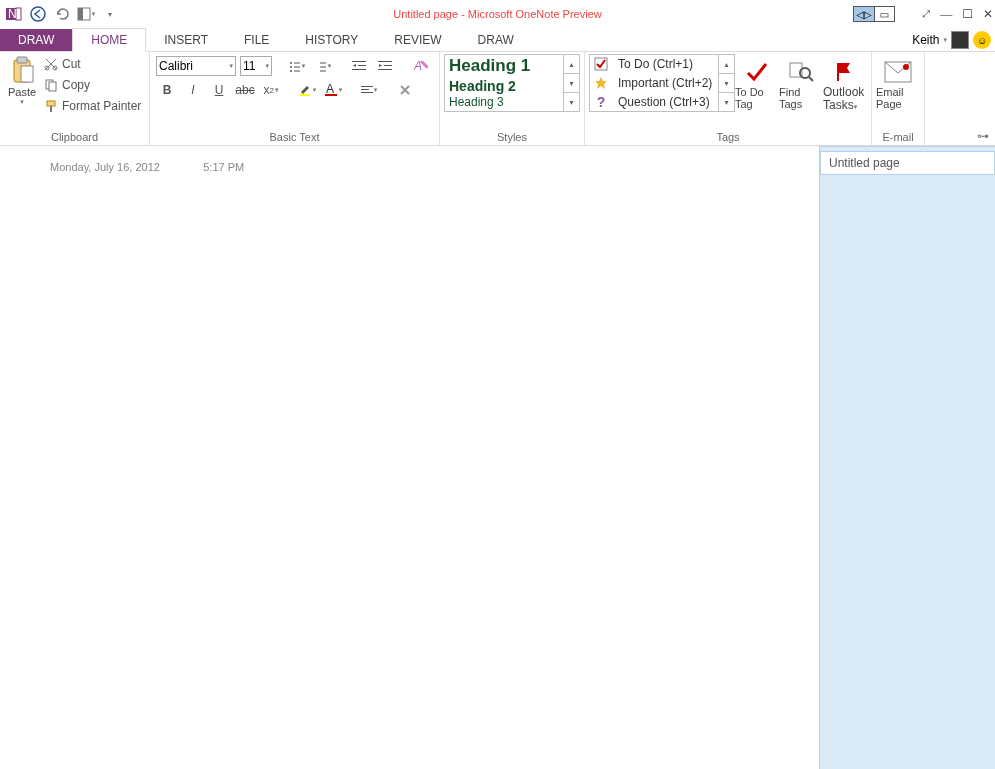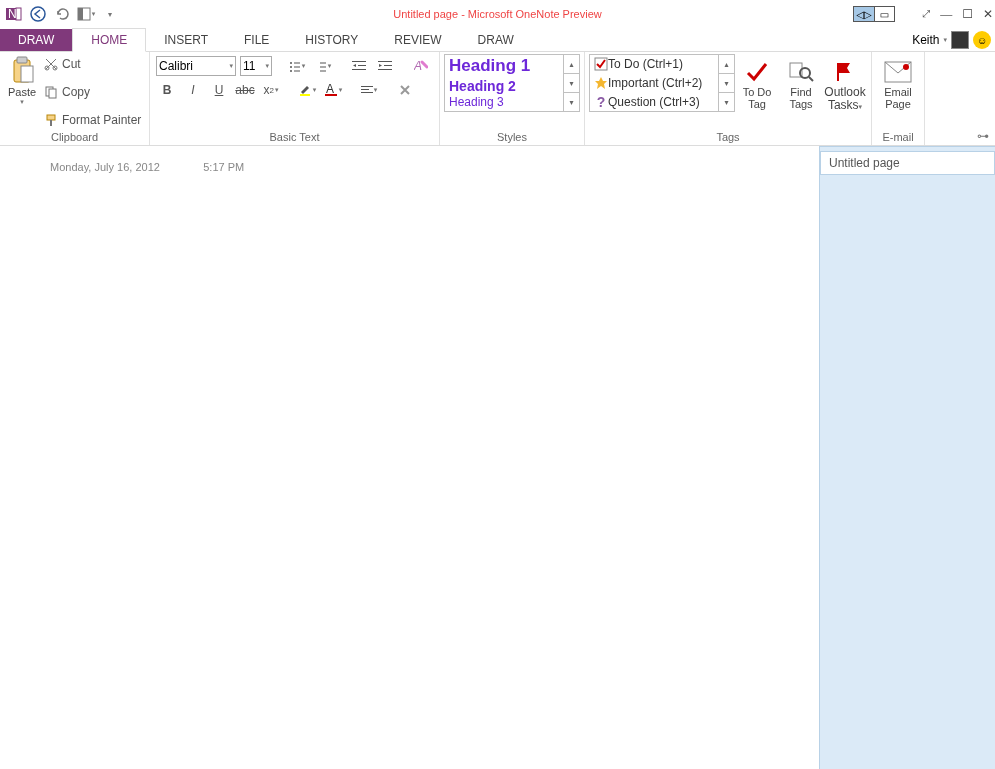--- a/index.html
+++ b/index.html
@@ -28,48 +28,48 @@
 
 .ribbon { height: 94px; border-bottom: 1px solid #dcdcdc; display: flex; position:relative; background:#fff; }
 .group { border-right: 1px solid #e1e1e1; display: flex; flex-direction: column; padding: 2px 4px 0 4px; }
 .group-label { text-align: center; font-size: 11px; color: #666; padding: 2px 0 2px 0; }
 .group-body { flex: 1; display: flex; }
 
 
 .clipboard .group-body { gap: 2px; }
 .paste { display: flex; flex-direction: column; align-items: center; width: 36px; padding-top: 2px; }
 .paste .bigicon { width: 28px; height: 30px; }
-.clip-right { display: flex; flex-direction: column; gap: 12px; padding-top:2px; }
+.clip-right { display: flex; flex-direction: column; gap: 5px; padding-top:2px; }
 .clip-right div { display: flex; align-items: center; gap: 4px; color: #555; padding:1px 2px; }
 
 
 .basictext .group-body { flex-direction: column; gap: 4px; padding: 2px; }
 .row { display: flex; gap: 4px; align-items: center; }
 .fontname { width: 80px; height: 20px; border: 1px solid #ababab; font-size: 11px; padding: 1px 2px; display:flex; align-items:center; justify-content:space-between; }
 .fontsize { width: 32px; height: 20px; border: 1px solid #ababab; font-size: 11px; padding: 1px 2px; display:flex; align-items:center; justify-content:space-between; }
 .btn { width: 22px; height: 20px; display: flex; align-items: center; justify-content: center; color: #555; }
 .btn.with-arrow::after { content: "▾"; font-size: 7px; margin-left: 1px; color:#777; }
 
 
-.stylesbox { border: 1px solid #c0c0c0; width: 120px; height: 58px; font-family: Cambria, serif; color: #6d28d9; }
+.stylesbox { border: 1px solid #c0c0c0; width: 120px; height: 58px; font-family: Cambria, serif; color: #14532d; }
 .stylesbox div { padding: 0 4px; line-height: 1.3; }
 .styles-scroll { display:flex; flex-direction:column; width:16px; border:1px solid #c0c0c0; border-left:none; height:58px; }
 .styles-scroll div { flex:1; display:flex; align-items:center; justify-content:center; font-size:8px; color:#666; border-bottom:1px solid #c0c0c0; }
 .styles-scroll div:last-child { border-bottom:none; }
 
 
 .tagsbox { border: 1px solid #c0c0c0; width: 130px; height: 58px; display:flex; flex-direction:column; }
-.tagsbox div { flex:1; display:flex; align-items:center; gap:0; padding:0 4px; color:#333; }
+.tagsbox div { flex:1; display:flex; align-items:center; gap:10px; padding:0 4px; color:#333; }
 .tags-scroll { display:flex; flex-direction:column; width:16px; border:1px solid #c0c0c0; border-left:none; height:58px; }
 .tags-scroll div { flex:1; display:flex; align-items:center; justify-content:center; font-size:8px; color:#666; border-bottom:1px solid #c0c0c0; }
 .tags-scroll div:last-child { border-bottom:none; }
 
 .bigbtn { display:flex; flex-direction:column; align-items:center; width:44px; padding-top:4px; }
 .bigbtn .icon { width:28px; height:28px; display:flex; align-items:center; justify-content:center; }
-.bigbtn .lbl { font-size:11px; text-align:center; color:#444; line-height:1.1; }
+.bigbtn .lbl { font-size:11px; text-align:left; color:#444; line-height:1.1; }
 
 
 .content { display:flex; height: calc(769px - 28px - 24px - 94px); }
 .page { flex:1; padding: 14px 50px; position:relative; }
 .page .date { color:#888; font-size:11px; display:inline-block; }
 .page .time { color:#888; font-size:11px; display:inline-block; margin-left:40px; }
 .sidepane { width:176px; background:#dbeaf7; border-left:1px solid #b8d1e6; border-top:1px solid #b8d1e6; }
 .sidepane .pagetab { background:#fff; border:1px solid #b8d1e6; margin:4px 0 0 0; padding:4px 8px; color:#555; font-size:12px; }
 
 .pin { position:absolute; right:6px; bottom:2px; color:#777; font-size:12px; }

